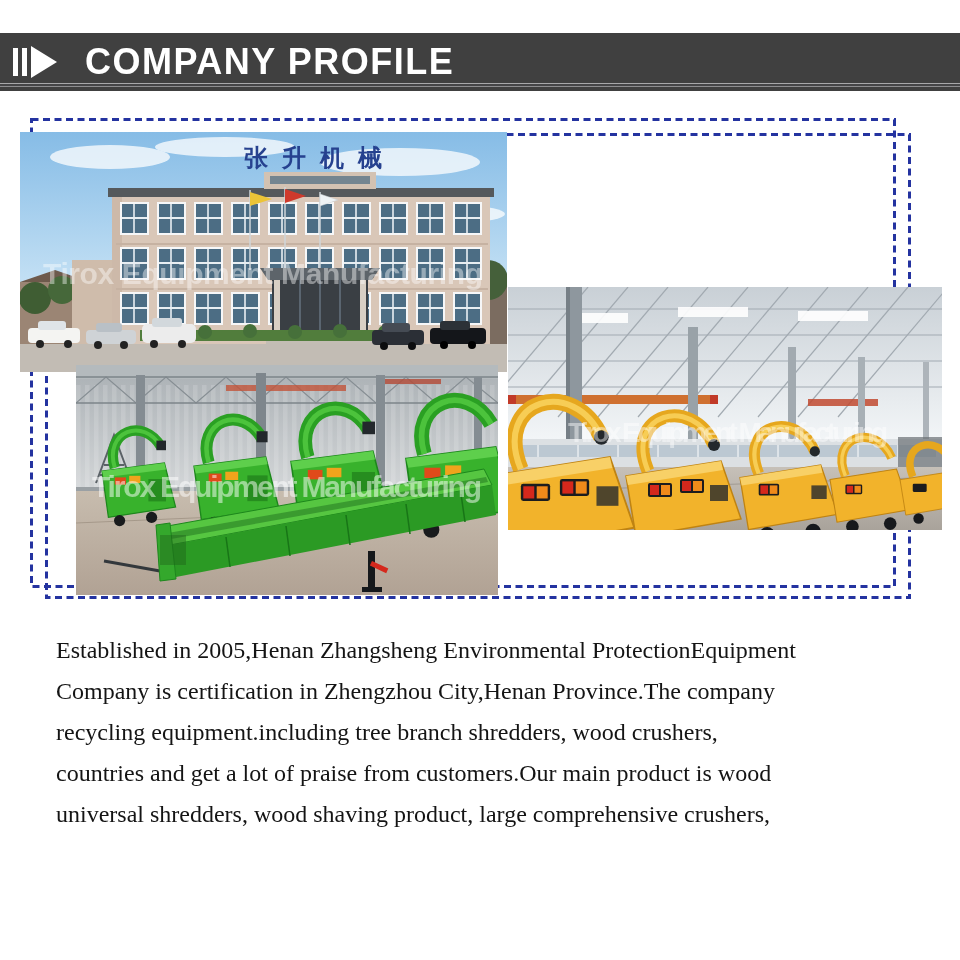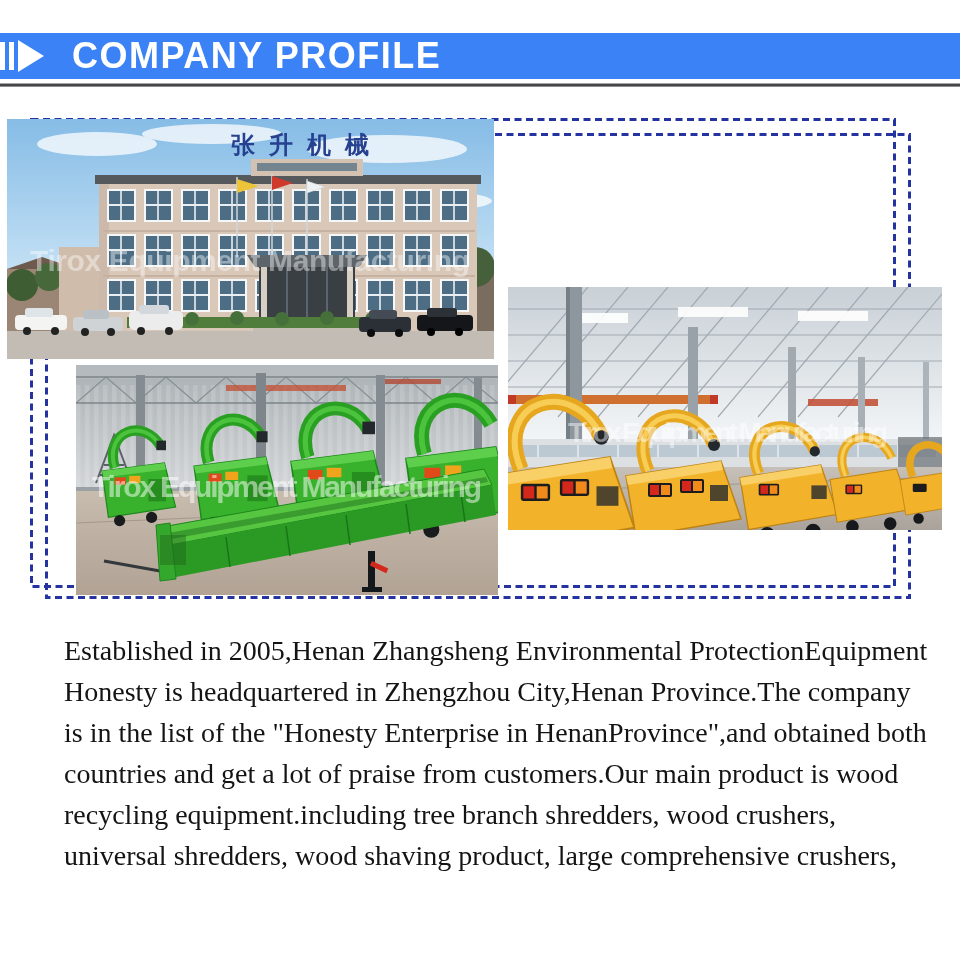--- a/index.html
+++ b/index.html
@@ -2,45 +2,45 @@
 <html><head>
 <meta charset="utf-8">
 <style>
   html,body{margin:0;padding:0;background:#ffffff;}
   #canvas{
     position:relative;width:960px;height:960px;background:#ffffff;
     overflow:hidden;font-family:"Liberation Sans",sans-serif;
   }
   
   .hdr-bar{
-    position:absolute;left:0;top:33px;width:960px;height:46px;
-    background:#3b82f6;display:flex;align-items:center;
-    box-sizing:border-box;
+    position:absolute;left:0;top:33px;width:960px;height:58px;
+    background:#404040;display:flex;align-items:center;
+    padding-left:13px;box-sizing:border-box;
   }
   .hdr-icon{flex:0 0 auto;display:block;}
   .hdr-title{
     margin:0 0 0 14px;color:#ffffff;font-size:36px;font-weight:bold;
     letter-spacing:1.5px;font-family:"Liberation Sans",sans-serif;white-space:nowrap;
   }
   .hdr-underline{
     position:absolute;left:0;top:83px;width:960px;height:4px;
     background:linear-gradient(to bottom,#a8a8aa 0 1px,#454547 1px 3px,#8e8e90 3px 4px);
   }
   
   .frames{position:absolute;left:0;top:0;z-index:1;pointer-events:none;}
   .photo{position:absolute;z-index:2;overflow:hidden;}
   .photo svg{display:block;}
   #photo-building{left:6px;top:118px;width:487px;height:240px;}
   #photo-yellow{left:508px;top:287px;width:434px;height:243px;}
   #photo-green{left:76px;top:365px;width:422px;height:230px;}
   .wm{font-family:"Liberation Sans",sans-serif;font-weight:bold;}
   
   .about{
-    position:absolute;left:64px;top:630px;width:862px;z-index:3;
-    font-family:"Liberation Serif",serif;font-size:28px;line-height:41px;color:#141414;
+    position:absolute;left:56px;top:630px;width:862px;z-index:3;
+    font-family:"Liberation Serif",serif;font-size:24px;line-height:41px;color:#141414;
   }
   .about .ln{white-space:nowrap;}
 </style>
 </head>
 <body>
 
 <div id="canvas">
 
   <div class="hdr-bar">
     <svg class="hdr-icon" width="58" height="32" viewBox="0 0 58 32">
@@ -50,21 +50,21 @@
     </svg>
     <h1 class="hdr-title">COMPANY PROFILE</h1>
   </div>
   <div class="hdr-underline"></div>
 
   <svg class="frames" width="960" height="960" viewBox="0 0 960 960">
     <rect x="31.5" y="119.5" width="863" height="467" fill="none" stroke="#2433a0" stroke-width="3" stroke-dasharray="7 4.5"></rect>
     <rect x="46.5" y="134.5" width="863" height="463" fill="none" stroke="#2433a0" stroke-width="3" stroke-dasharray="7 4.5"></rect>
   </svg>
 
-  <figure class="photo" id="photo-building" style="margin:1px">
+  <figure class="photo" id="photo-building" style="margin:14px">
     <svg width="487" height="240" viewBox="0 0 487 240">
       <defs>
         <linearGradient id="b-sky" x1="0" y1="0" x2="0" y2="1">
           <stop offset="0" stop-color="#86bce6"></stop>
           <stop offset="0.75" stop-color="#cfe7f7"></stop>
           <stop offset="1" stop-color="#e9f4fb"></stop>
         </linearGradient>
         <pattern id="b-win" x="100" y="70" width="37" height="45" patternUnits="userSpaceOnUse">
           <rect x="0" y="0" width="29" height="33" fill="#f6f7f8"></rect>
           <rect x="2" y="2" width="25" height="29" fill="#4c6d84"></rect>
@@ -410,20 +410,19 @@
         <rect x="292" y="186" width="7" height="38" fill="#15181b"></rect>
         <rect x="286" y="222" width="20" height="5" fill="#15181b"></rect>
         <rect x="296" y="196" width="18" height="5" fill="#d5281c" transform="rotate(25 296 196)"></rect>
       </g>
       <text class="wm" x="211" y="132" text-anchor="middle" font-size="30" fill="rgba(255,255,255,0.5)" textLength="390">Tirox Equipment Manufacturing</text>
     </svg>
   </figure>
 
   <section class="about">
     <div class="ln">Established in 2005,Henan Zhangsheng Environmental ProtectionEquipment</div>
-    <div class="ln">Honesty is headquartered in Zhengzhou City,Henan Province.The company</div>
-    <div class="ln">is in the list of the "Honesty Enterprise in HenanProvince",and obtained both</div>
+    <div class="ln">Company is certification in Zhengzhou City,Henan Province.The company</div>
+    <div class="ln">recycling equipment.including tree branch shredders, wood crushers,</div>
     <div class="ln">countries and get a lot of praise from customers.Our main product is wood</div>
-    <div class="ln">recycling equipment.including tree branch shredders, wood crushers,</div>
     <div class="ln">universal shredders, wood shaving product, large comprehensive crushers,</div>
   </section>
 
 </div>
 
 </body></html>

